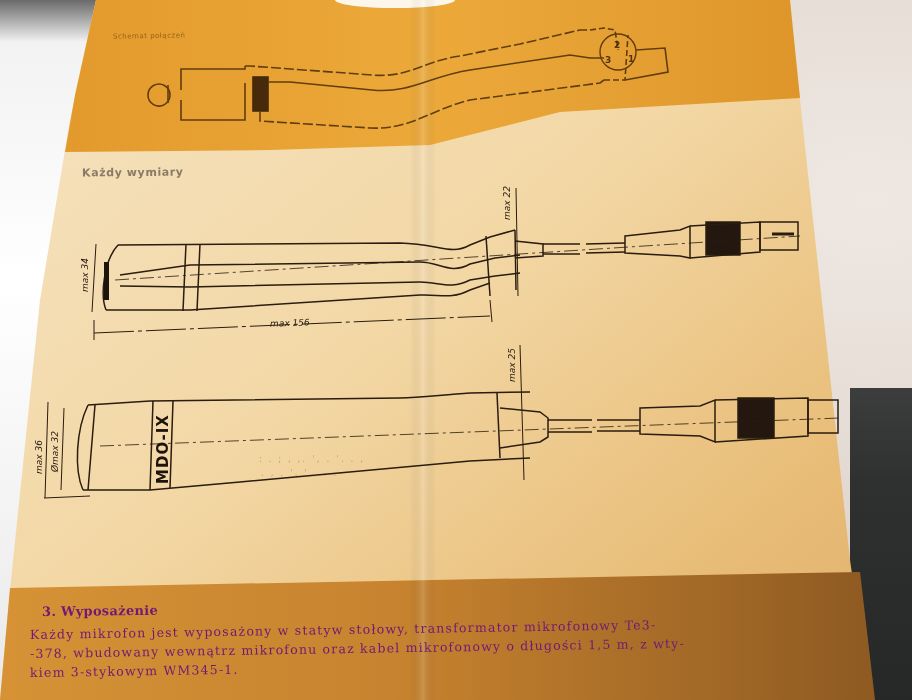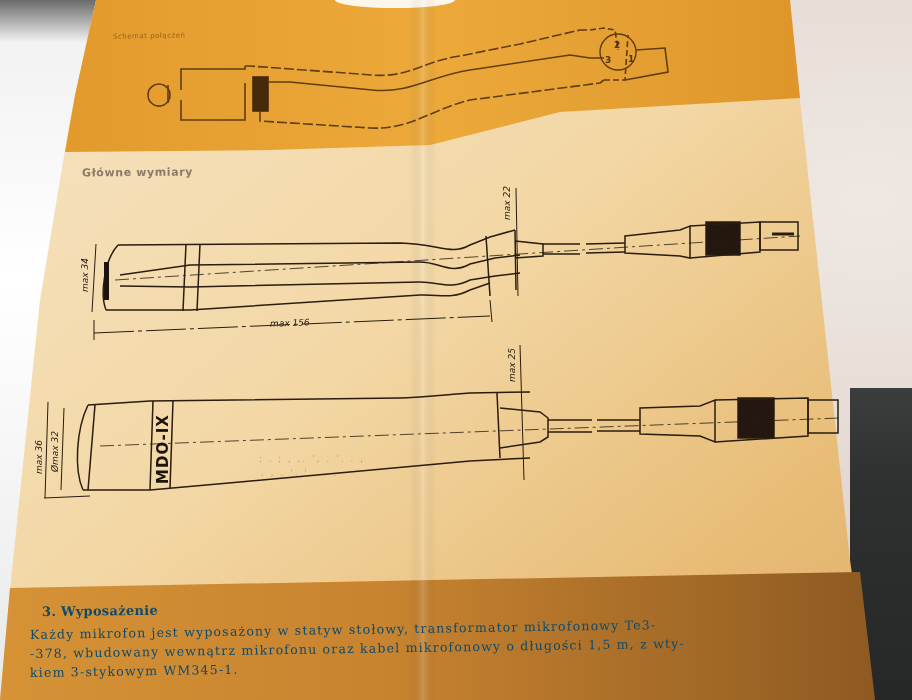--- a/index.html
+++ b/index.html
@@ -44,21 +44,21 @@
       font-size: 9px; color: #2b2116; white-space: nowrap;
     }
     .rot-90 { transform: rotate(-90deg); transform-origin: left top; }
     .brand-label {
       position: absolute; font-family: "DejaVu Sans", sans-serif; font-weight: bold;
       font-size: 15px; color: #1c140c; letter-spacing: 1px; white-space: nowrap;
       transform: rotate(-90deg); transform-origin: left top;
     }
     .footer-section {
       position: absolute; left: 30px; top: 604px; width: 880px;
-      font-family: "DejaVu Serif", serif; color: #0c4a6e;
+      font-family: "DejaVu Serif", serif; color: #701a75;
     }
     .footer-title {
       font-size: 13px; font-weight: bold; margin: 0 0 6px 12px; letter-spacing: 0.3px;
       transform: rotate(-0.6deg); transform-origin: left;
     }
     .footer-line {
       font-size: 12.5px; line-height: 19px; letter-spacing: 1.2px; white-space: nowrap;
       transform-origin: left;
     }
   </style>
@@ -193,21 +193,21 @@
 
   <g fill="#8a7058" opacity="0.45" font-size="8" font-family="DejaVu Sans Mono, monospace">
     <text x="258" y="462">: . ; ,  ,. ', .  '.  . ,</text>
     <text x="260" y="476">. ,   .  ',   ' ,   .  .</text>
   </g>
 </svg>
 
 <div class="text-overlay">
   <div class="heading-top">Schemat połączeń</div>
 
-  <div class="section-title">Główne wymiary</div>
+  <div class="section-title">Każdy wymiary</div>
 
   <div class="dim-label rot-90" style="left:80px; top:292px;">max 34</div>
   <div class="dim-label" style="left:270px; top:318px; transform: rotate(-2deg);">max 156</div>
   <div class="dim-label rot-90" style="left:502px; top:220px;">max 22</div>
 
   <div class="dim-label rot-90" style="left:34px; top:474px;">max 36</div>
   <div class="dim-label rot-90" style="left:50px; top:472px;">Ømax 32</div>
   <div class="dim-label rot-90" style="left:507px; top:382px;">max 25</div>
   <div class="brand-label" style="left:154px; top:484px;">MDO-IX</div>
 

